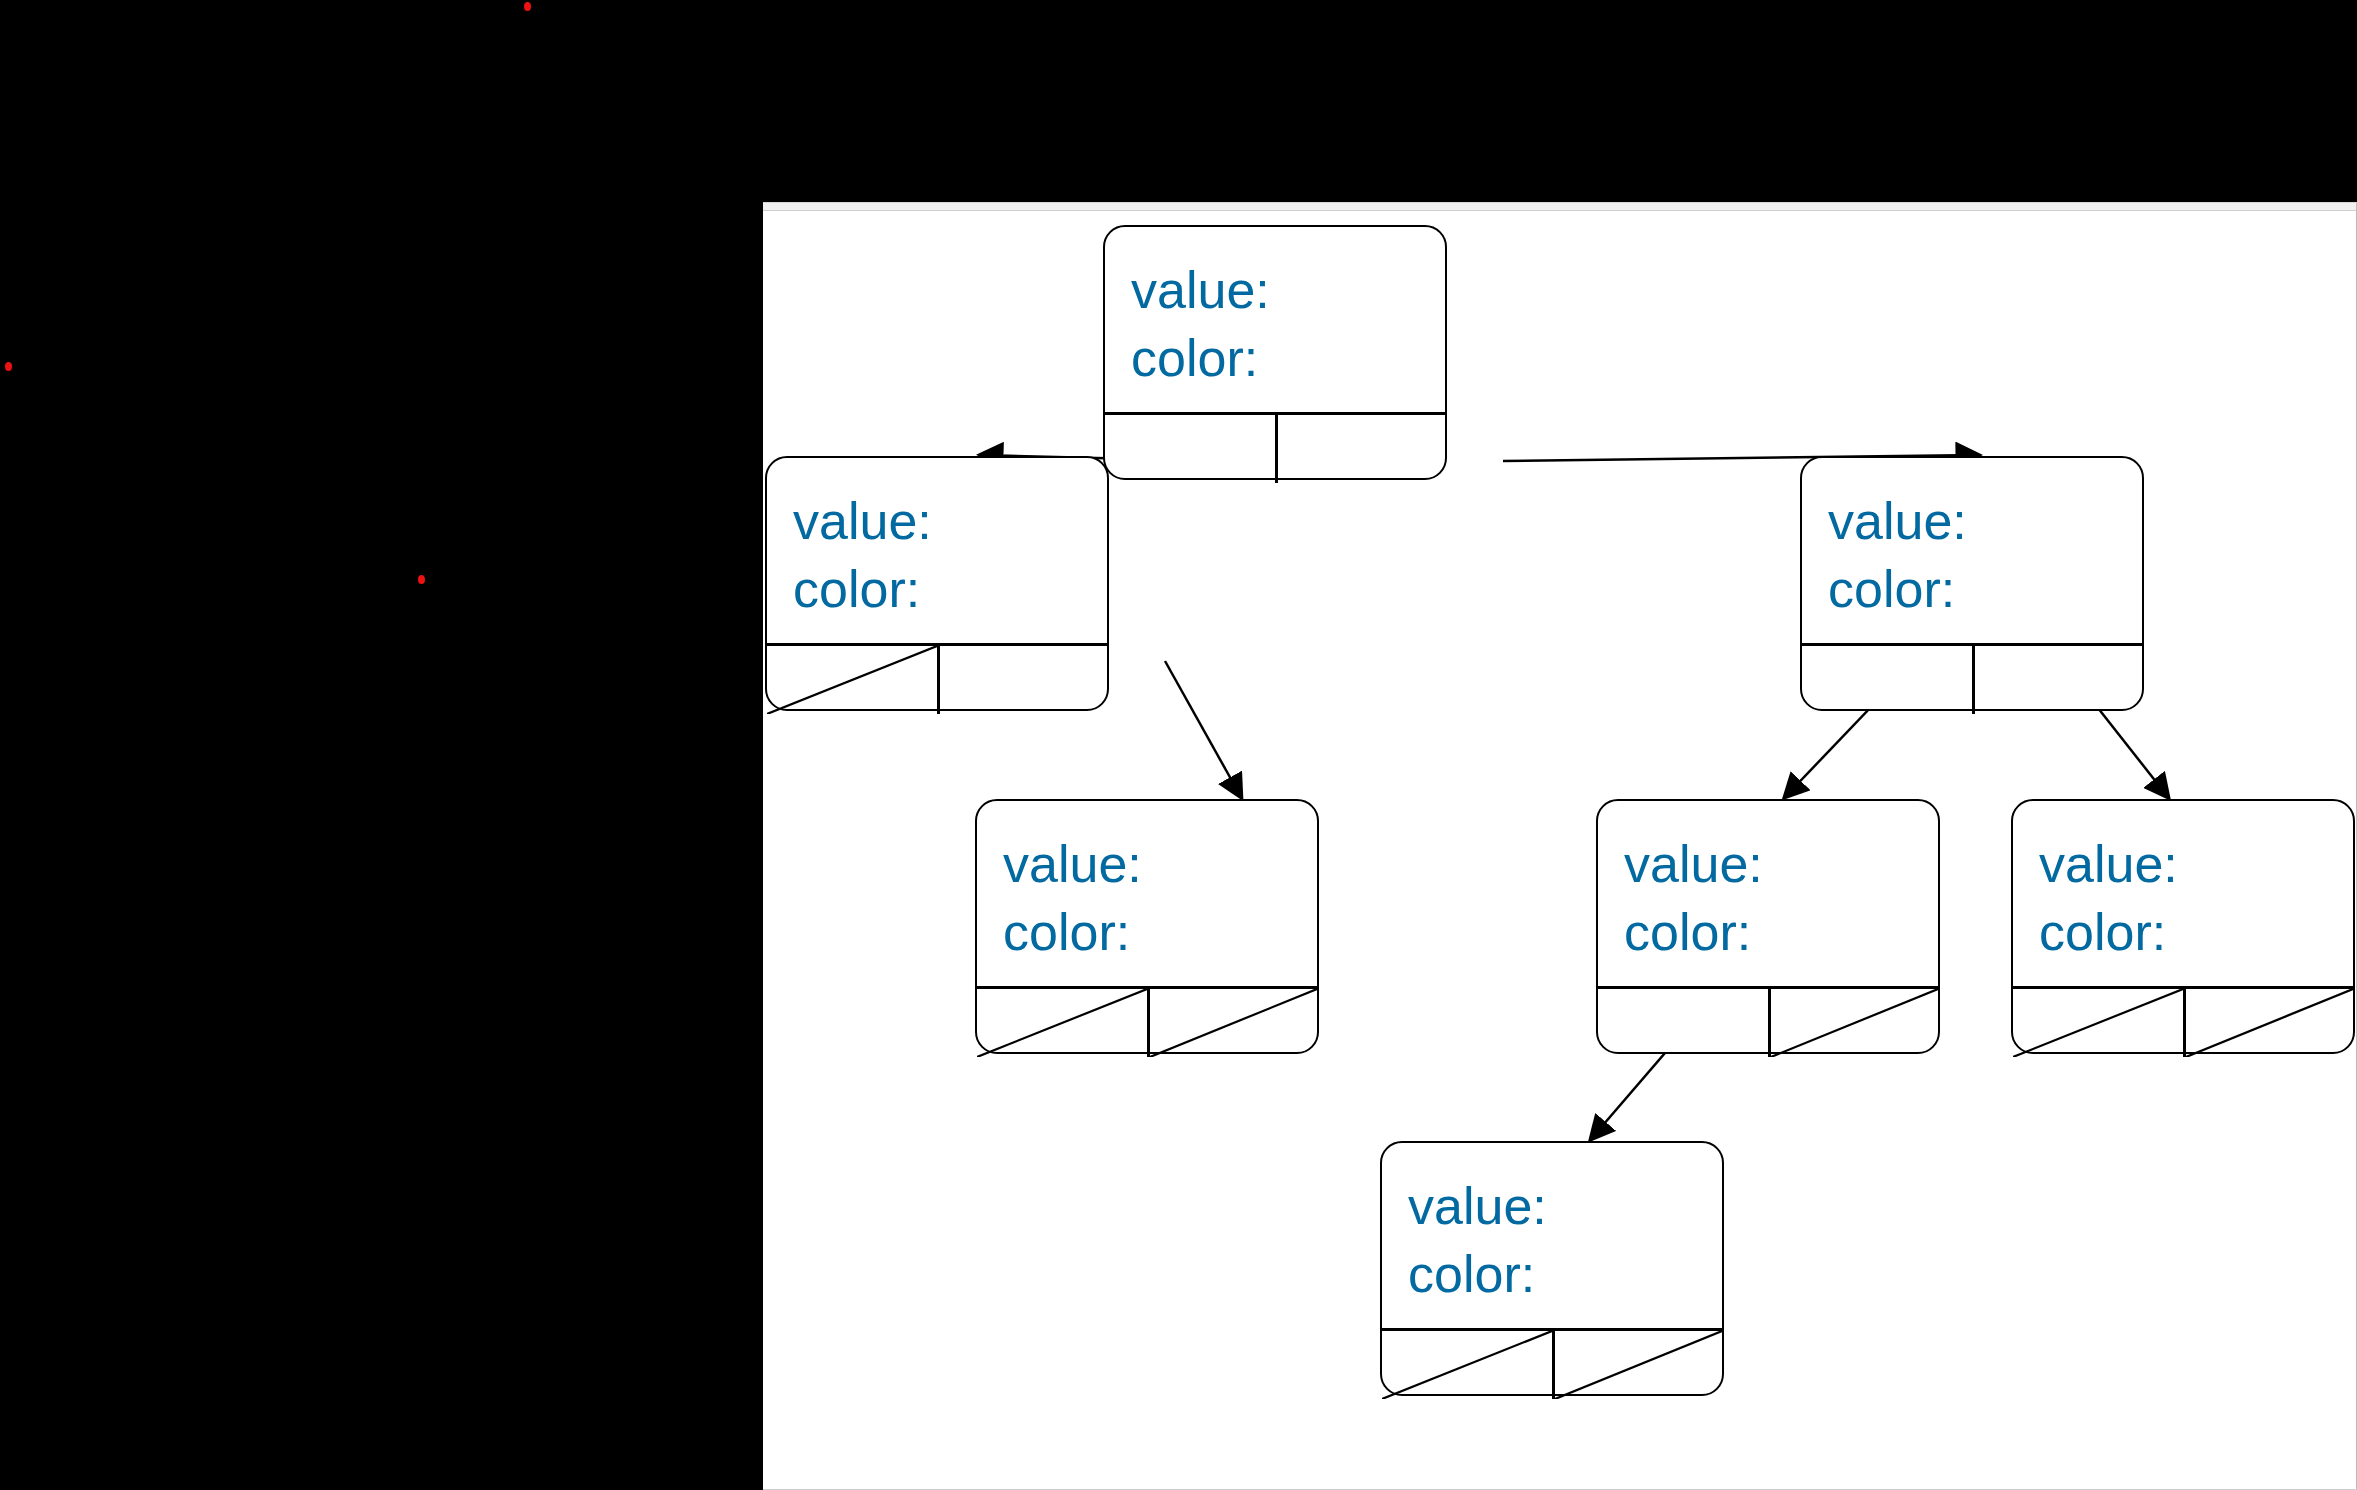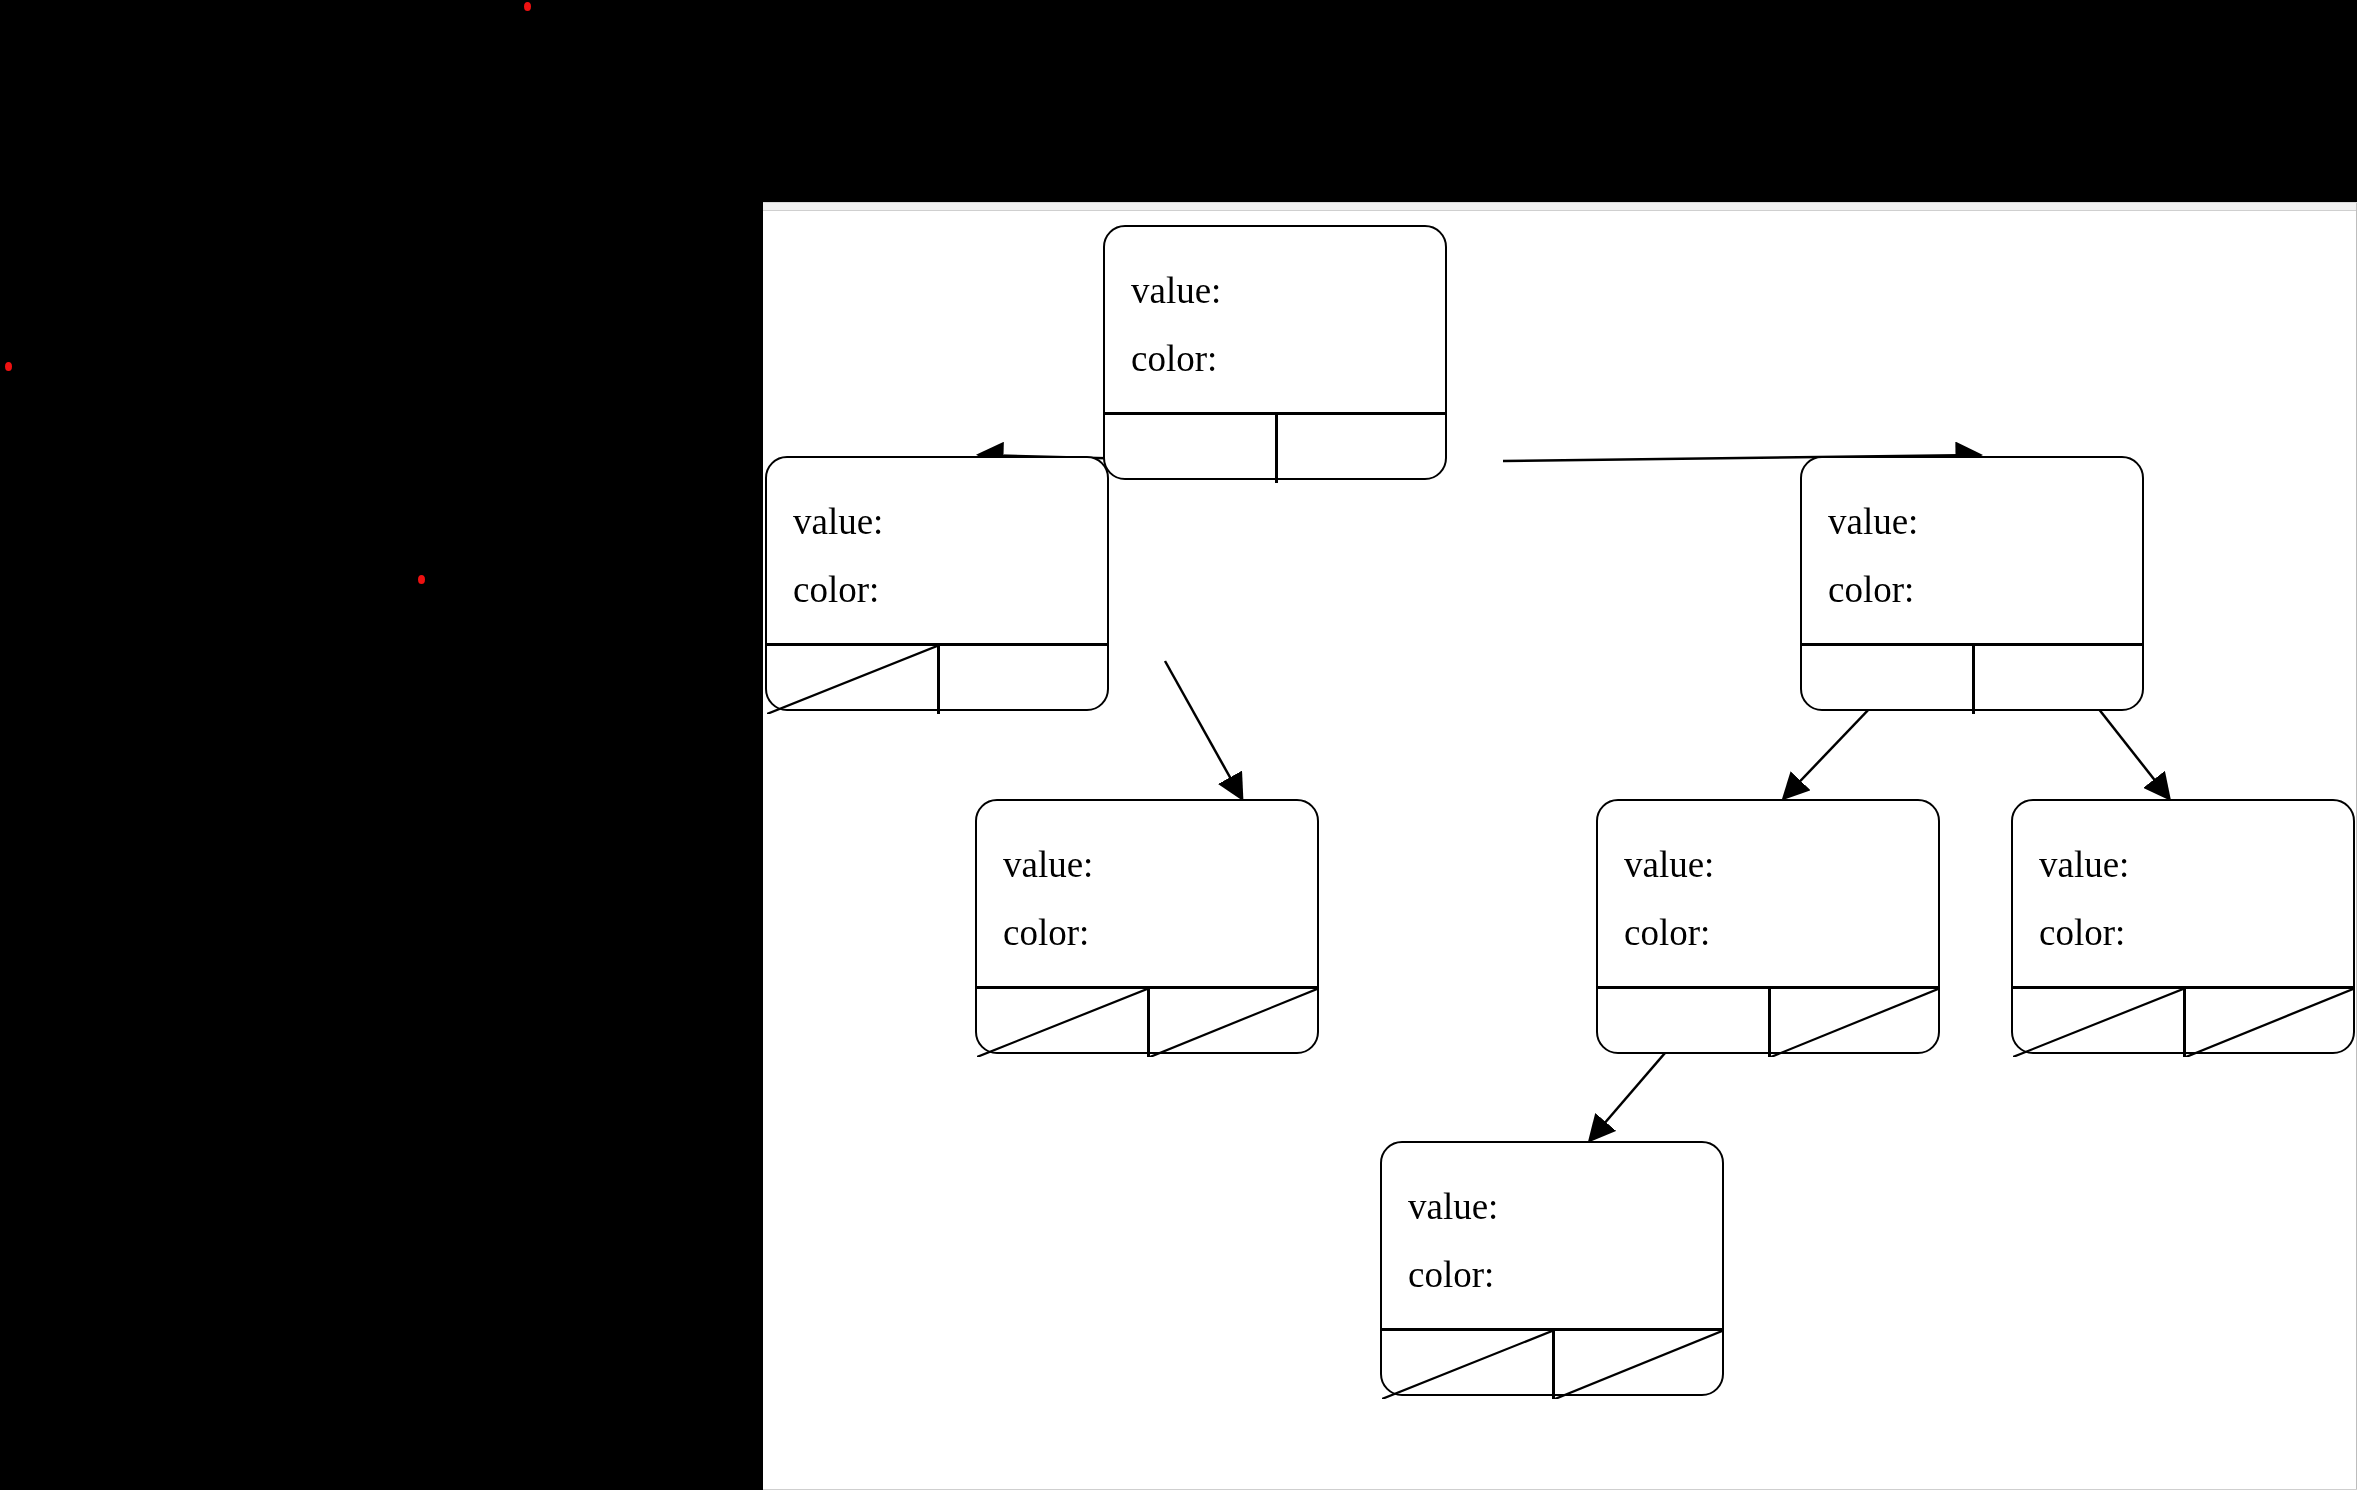--- a/index.html
+++ b/index.html
@@ -96,24 +96,24 @@
   }
   .node-fields {
     position: absolute;
     left: 0; top: 0;
     right: 0;
     height: 185px;
   }
   .node-field {
     position: absolute;
     left: 26px;
-    font-family: Liberation Serif, serif;
-    font-size: 37px;
+    font-family: Liberation Sans, sans-serif;
+    font-size: 52px;
     line-height: 43px;
-    color: #000000;
+    color: #0369a1;
     white-space: nowrap;
   }
   .node-field.field-value { top: 42px; }
   .node-field.field-color { top: 110px; }
 
   .node-pointers {
     position: absolute;
     left: 0;
     top: 185px;
     width: 100%;

